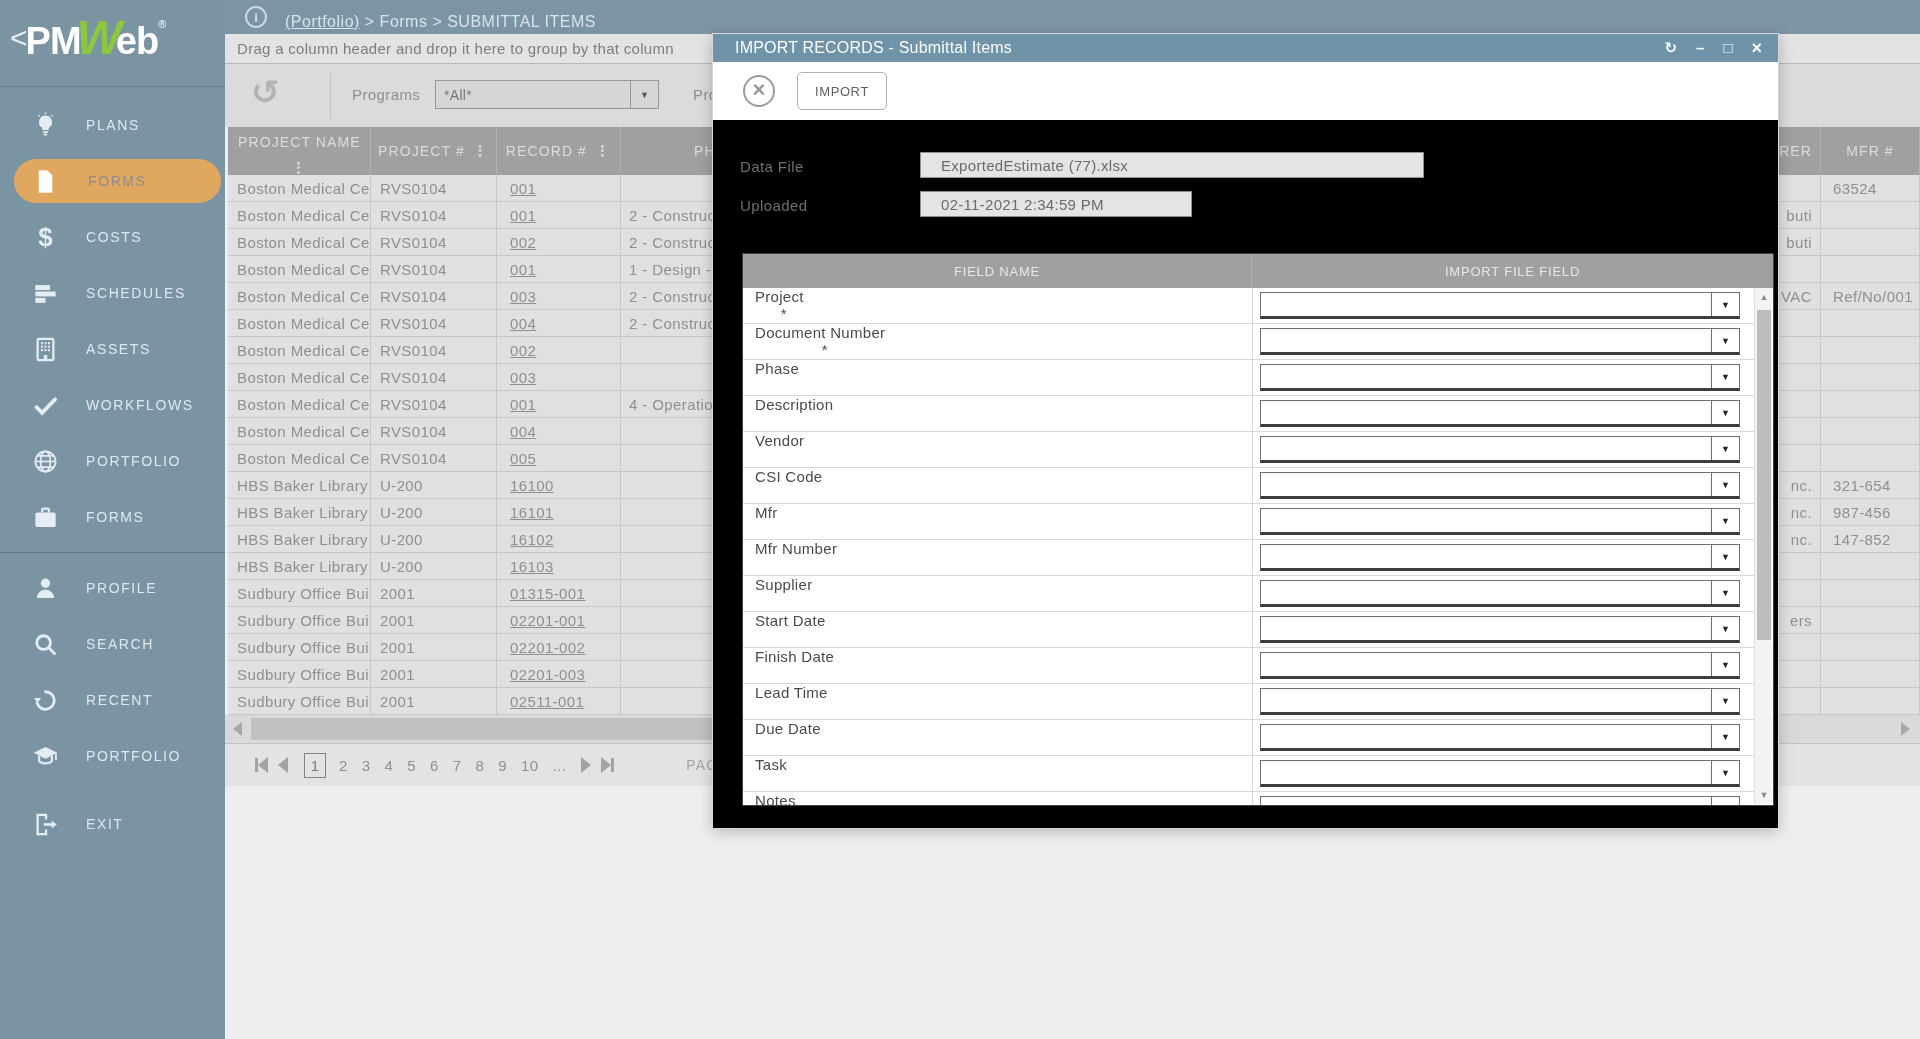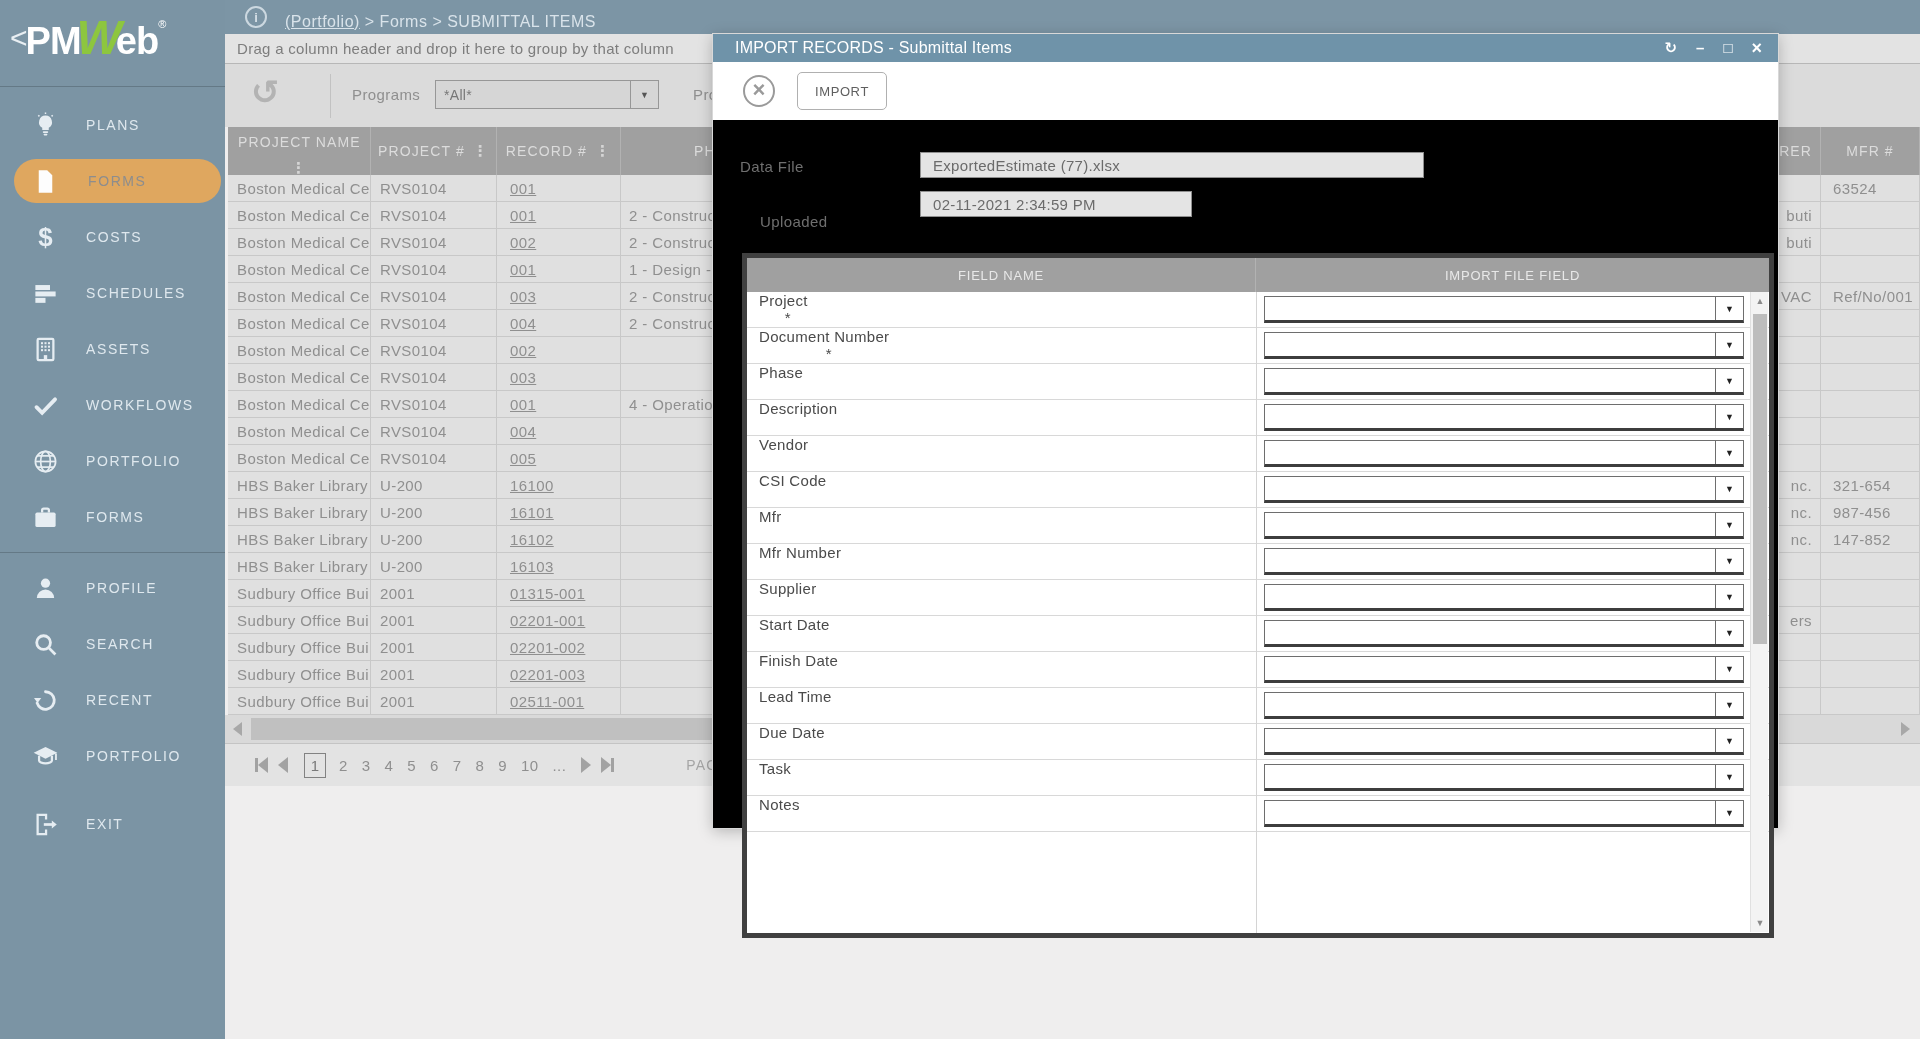--- a/index.html
+++ b/index.html
@@ -103,23 +103,23 @@
   .m-controls span { color:#fff; font-size:15px; cursor:pointer; line-height:28px;}
   [data-name="sync-icon"]::before { content:"↻"; font-weight:bold;}
   [data-name="minimize-icon"]::before { content:"–"; font-weight:bold;}
   [data-name="maximize-icon"]::before { content:"□"; }
   [data-name="close-icon"]::before { content:"×"; font-weight:bold; font-size:18px;}
   .m-toolbar { position:absolute; left:0; top:28px; width:100%; height:58px; background:#fff; }
   .cancel-circle { position:absolute; left:30px; top:13px; width:32px; height:32px; border:2px solid #9a9a9a; border-radius:50%; color:#9a9a9a; display:flex; align-items:center; justify-content:center; cursor:pointer; }
   [data-name="cancel-icon"]::before { content:"×"; font-size:22px; font-weight:bold; margin-top:-2px;}
   .import-btn { position:absolute; left:84px; top:10px; height:38px; padding:0 17px; background:#fff; border:1px solid #b0b0b0; border-radius:5px; font-size:13px; color:#5f5f5f; letter-spacing:.6px; cursor:pointer; font-family:inherit;}
   .m-label { position:absolute; font-size:15px; color:#6f6f6f; letter-spacing:.4px; left:27px;}
-  .ro-input { position:absolute; left:207px; height:26px; background:#e4e4e4; border:1px solid #8f8f8f; color:#6b6b6b; font-size:15px; padding:0 12px; font-family:inherit; letter-spacing:.3px;}
-
-  .map-table { position:absolute; left:29px; top:219px; width:1032px; height:685px; background:#fff; border:5px solid #404040; overflow:hidden; }
+  .ro-input { position:absolute; left:207px; height:26px; background:#e4e4e4; border:1px solid #8f8f8f; color:#6b6b6b; font-size:15px; padding:0 20px; font-family:inherit; letter-spacing:.3px;}
+
+  .map-table { position:absolute; left:29px; top:219px; width:1032px; height:553px; background:#fff; border:1px solid #404040; overflow:hidden; }
   .map-header { position:absolute; left:0; top:0; width:100%; height:34px; background:#a0a0a0; display:flex; color:#e8e8e8; }
   .mh-left { width:509px; display:flex; align-items:center; justify-content:center; font-size:13px; letter-spacing:.8px; border-right:1px solid #b2b2b2;}
   .mh-right { flex:1; display:flex; align-items:center; justify-content:center; font-size:13px; letter-spacing:.8px;}
   .map-split { position:absolute; left:509px; top:34px; bottom:0; width:1px; background:#d4d4d4; }
   .map-rows { position:absolute; left:0; top:34px; width:100%; }
   .map-row { position:relative; height:36px; border-bottom:1px solid #d8d8d8; background:#fff;}
   .map-label { position:absolute; left:12px; top:0; height:36px; display:flex; align-items:center; font-size:15px; color:#4a4a4a; letter-spacing:.3px;flex-direction:column;}
   .map-label .req { margin-left:9px; color:#4a4a4a; }
   .map-dd { position:absolute; left:517px; top:4px; width:480px; height:27px; background:#fff; border:1px solid #6e6e6e; border-bottom:3px solid #3d3d3d; cursor:pointer;}
   .dd-btn { position:absolute; right:0; top:0; bottom:0; width:28px; border-left:1px solid #6e6e6e; display:flex; align-items:center; justify-content:center; font-size:9px; color:#222; }
@@ -608,21 +608,21 @@
         <span data-name="close-icon"></span>
       </span>
     </div>
     <div class="m-toolbar" data-name="modal-toolbar">
       <span class="cancel-circle" data-name="cancel-icon"></span>
       <button class="import-btn" data-name="import-button">IMPORT</button>
     </div>
 
     <span class="m-label" style="top:124px;" data-name="data-file-label">Data File</span>
     <input class="ro-input" style="top: 118px; width: 504px;" readonly="" data-name="data-file-input" value="ExportedEstimate (77).xlsx">
-    <span class="m-label" style="top:179px;margin-left:20px;" data-name="uploaded-label">Uploaded</span>
+    <span class="m-label" style="top:163px;" data-name="uploaded-label">Uploaded</span>
     <input class="ro-input" style="top: 157px; width: 272px;" readonly="" data-name="uploaded-input" value="02-11-2021 2:34:59 PM">
 
     <div class="map-table" data-name="field-mapping-table">
       <div class="map-header" data-name="mapping-table-header">
         <div class="mh-left" data-name="field-name-header">FIELD NAME</div>
         <div class="mh-right" data-name="import-file-field-header">IMPORT FILE FIELD</div>
       </div>
       <div class="map-rows" data-name="mapping-rows">
           <div class="map-row" data-name="mapping-row">
             <div class="map-label" data-name="field-name-label">

